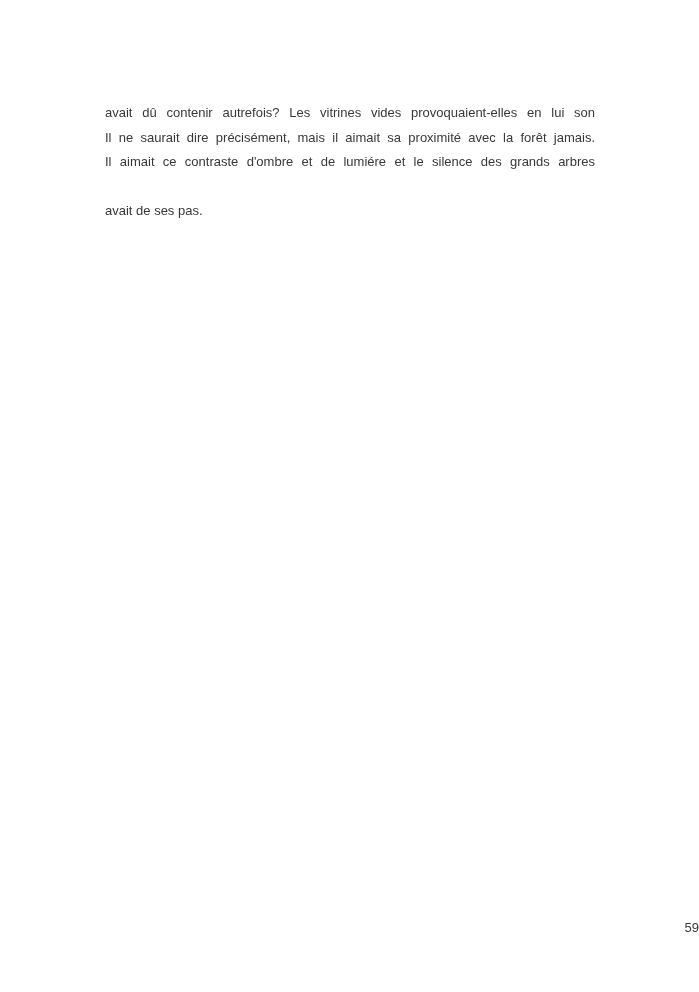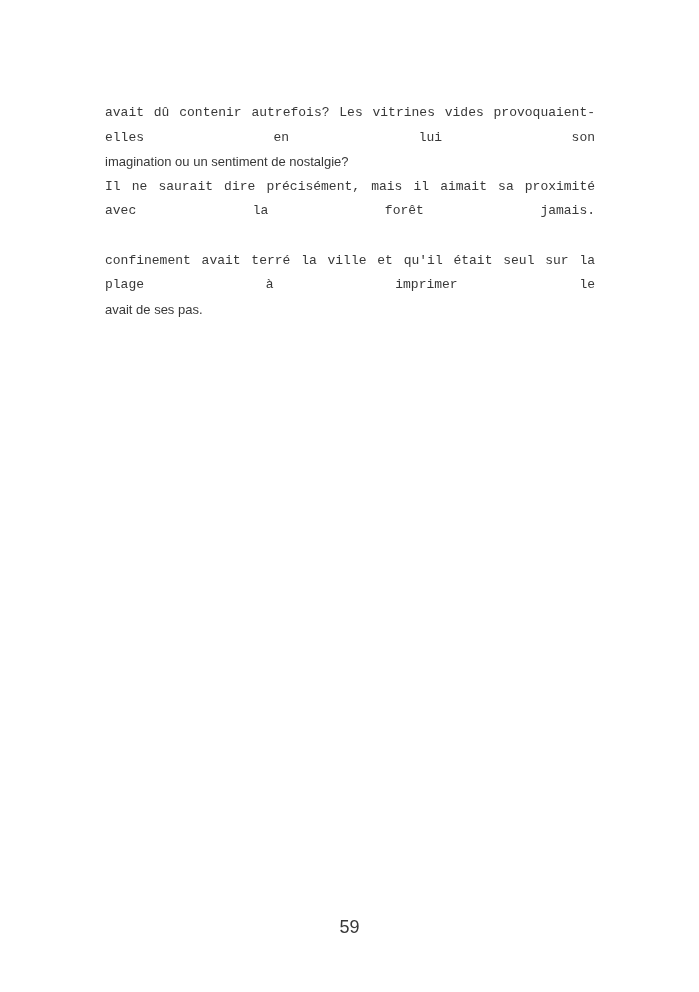--- a/index.html
+++ b/index.html
@@ -31,51 +31,49 @@
   .paragraph.spaced-before {
     margin-top: 24.6px;
   }
   .line {
     display: block;
     text-align: left;
   }
   .line.justify {
     text-align: justify;
     text-align-last: justify;
-    font-family: Liberation Mono, monospace;
   }
   .page-number {
     position: absolute;
     left: 0;
     top: 920px;
     width: 699px;
-    text-align: center;
-    font-size: 18px;
+    text-align: right;
+    font-size: 13px;
     line-height: 15px;
     color: #383838;
   }
 </style>
 </head>
 <body>
 
 <div class="page">
 
   <div class="text-block">
 
     <div class="paragraph">
       <span class="line justify">avait dû contenir autrefois? Les vitrines vides provoquaient-elles en lui son</span>
-      <span class="line">imagination ou un sentiment de nostalgie?</span>
     </div>
 
     <div class="paragraph">
       <span class="line justify">Il ne saurait dire précisément, mais il aimait sa proximité avec la forêt jamais.</span>
+      <span class="line justify">Il aimait ce contraste d'ombre et de lumiére et le silence des grands arbres</span>
     </div>
 
     <div class="paragraph spaced-before">
-      <span class="line justify">confinement avait terré la ville et qu'il était seul sur la plage à imprimer le</span>
       <span class="line">avait de ses pas.</span>
     </div>
 
   </div>
 
   <div class="page-number">59</div>
 
 </div>
 
 </body></html>

